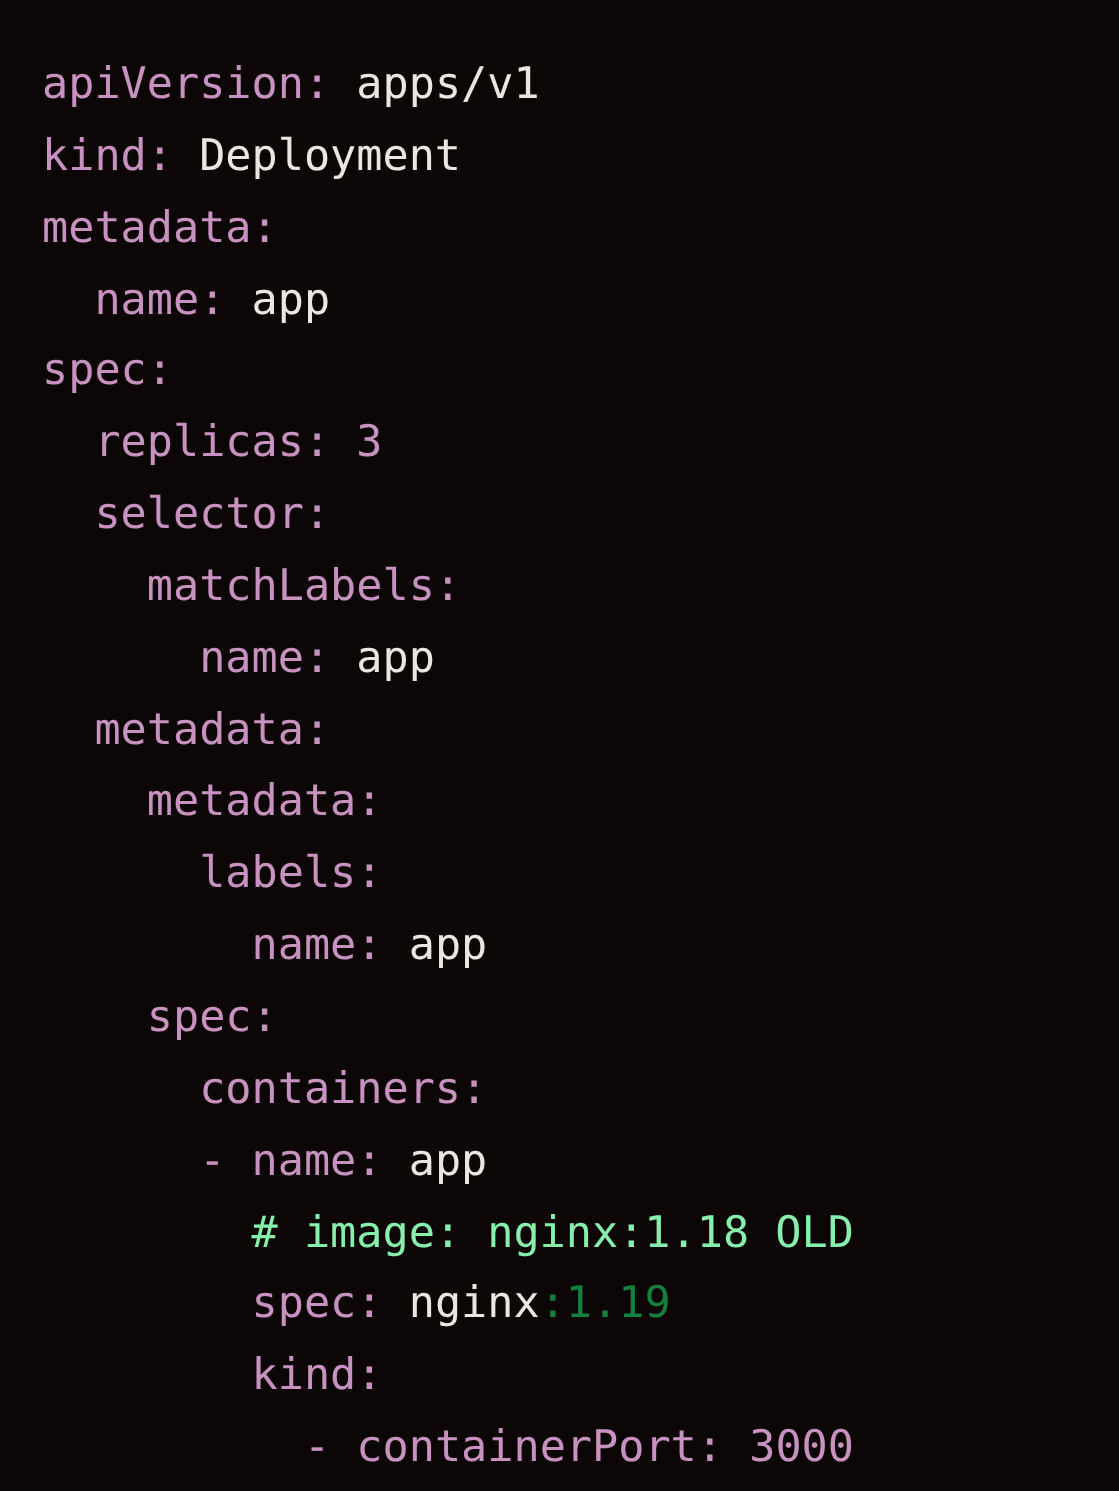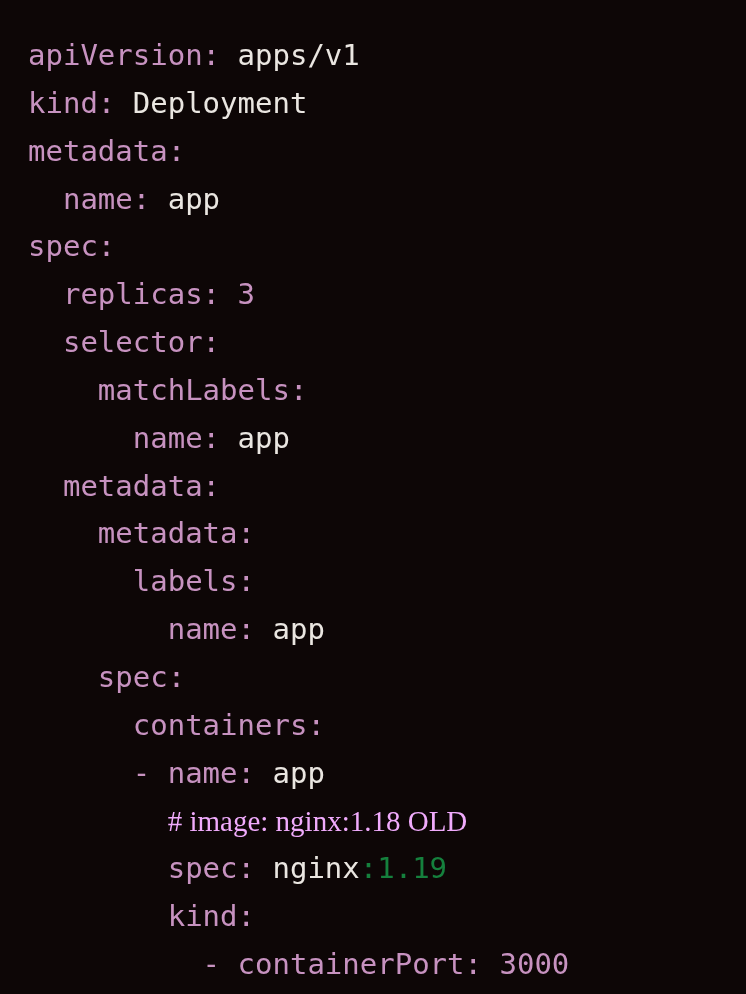--- a/index.html
+++ b/index.html
@@ -17,21 +17,21 @@
     font-size: 29px;
     line-height: 1.65;
     white-space: pre;
     color: #e8e8e8;
   }
   .k   { color: #c792c0; }  
   .p   { color: #c792c0; }  
   .v   { color: #eae6e1; }  
   .n   { color: #c792c0; }  
   .d   { color: #c792c0; }  
-  .c   { color: #f0abfc; font-family: Liberation Serif, serif; }  
+  .c   { color: #86efac; }  
   .tag { color: #15803d; }  
 </style>
 </head>
 <body>
 
 <pre class="code"><span><span class="k">apiVersion</span><span class="p">:</span> <span class="v">apps/v1</span></span>
 <span><span class="k">kind</span><span class="p">:</span> <span class="v">Deployment</span></span>
 <span><span class="k">metadata</span><span class="p">:</span></span>
 <span>  <span class="k">name</span><span class="p">:</span> <span class="v">app</span></span>
 <span><span class="k">spec</span><span class="p">:</span></span>

